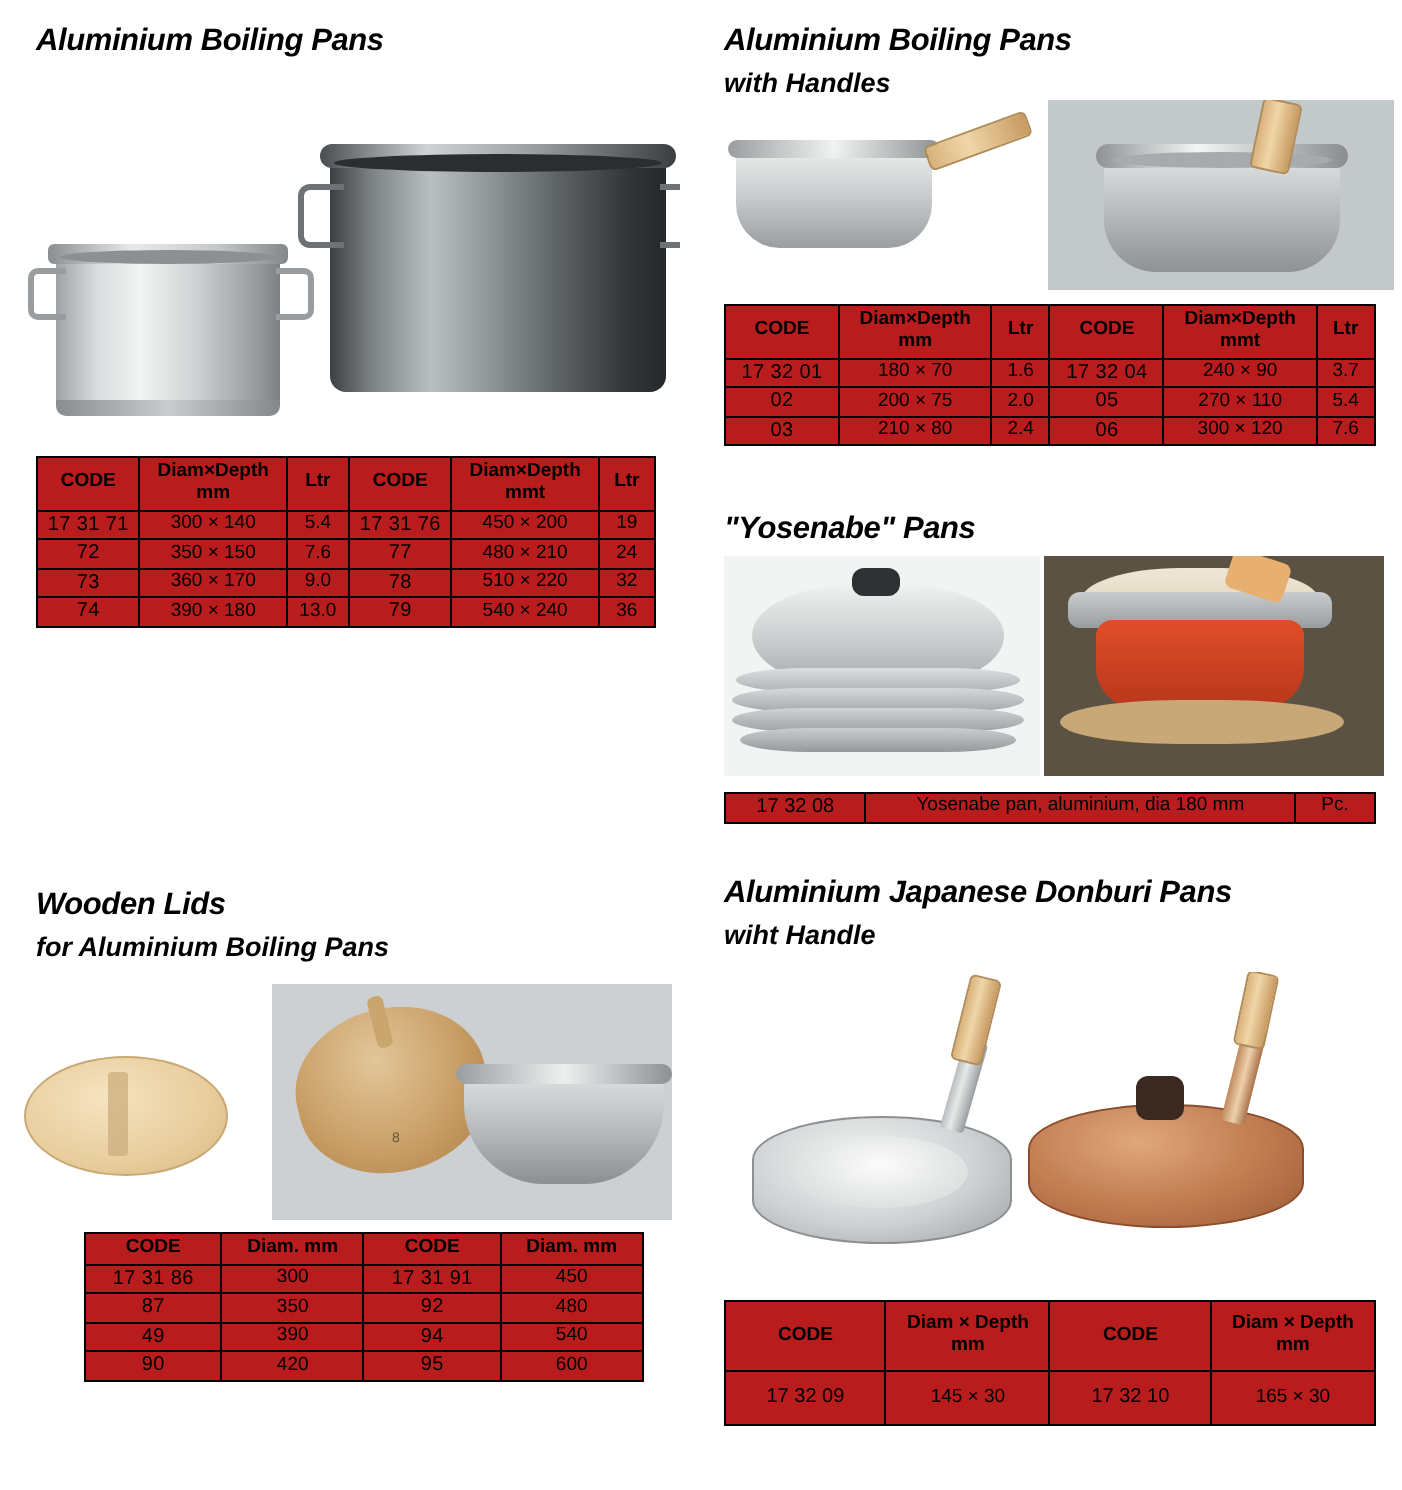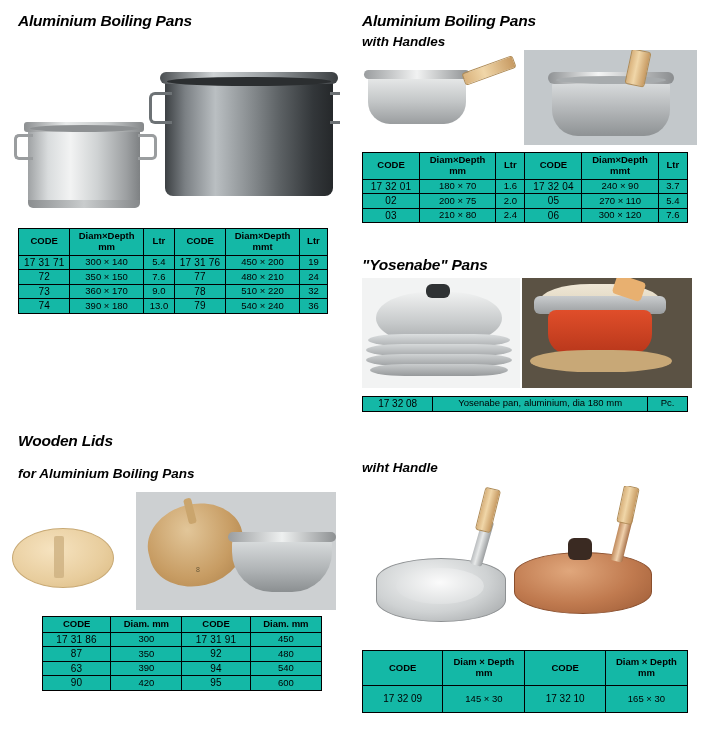--- a/index.html
+++ b/index.html
@@ -27,21 +27,21 @@
     font-size:13.5px;
     font-style:italic;
     font-weight:bold;
     margin:2px 0 0 0;
   }
 
   
   table.spec{
     border-collapse:collapse;
     font-size:9.5px;
-    background:#14b8a6;
+    background:#b91c1c;
   }
   table.spec th, table.spec td{
     border:1px solid #000;
     text-align:center;
     padding:1px 2px;
     font-weight:normal;
     line-height:1.15;
   }
   table.spec th{
     font-size:9.5px;
@@ -178,21 +178,21 @@
           <td class="code">74</td>
           <td>390 × 180</td>
           <td>13.0</td>
           <td class="code">79</td>
           <td>540 × 240</td>
           <td>36</td>
         </tr>
       </tbody>
     </table>
 
-    <h2 class="sec" style="position:absolute;left:18px;top:432px;">Wooden Lids</h2>
+    <h2 class="sec" style="position:absolute;left:18px;top:444px;">Wooden Lids</h2>
     <h3 class="sub" style="position:absolute;left:18px;top:464px;">for Aluminium Boiling Pans</h3>
 
     <div class="imgframe" style="left:6px;top:490px;width:330px;height:120px;">
       <div class="woodlid" style="left:6px;top:38px;width:100px;height:58px;"></div>
       <div style="position:absolute;left:48px;top:46px;width:10px;height:42px;background:#cdb081;border-radius:2px;opacity:.8;"></div>
 
       <div style="position:absolute;left:130px;top:2px;width:206px;height:118px;background:#cdd0d2;">
         <div style="position:absolute;left:12px;top:12px;width:96px;height:82px;background:radial-gradient(ellipse at 45% 30%,#e2c699,#c79c63 60%,#a87c45);border-radius:50%/46%;transform:rotate(-14deg);"></div>
         <div style="position:absolute;left:50px;top:6px;width:8px;height:26px;background:#caa56d;border-radius:3px;transform:rotate(-14deg);"></div>
         <div style="position:absolute;left:96px;top:44px;width:100px;height:56px;background:linear-gradient(to bottom,#dfe2e3,#b0b4b6 60%,#8b8f91);border-radius:8px 8px 40px 40px;"></div>
@@ -217,21 +217,21 @@
           <td class="code">17 31 91</td>
           <td>450</td>
         </tr>
         <tr>
           <td class="code">87</td>
           <td>350</td>
           <td class="code">92</td>
           <td>480</td>
         </tr>
         <tr>
-          <td class="code">63</td>
+          <td class="code">49</td>
           <td>390</td>
           <td class="code">94</td>
           <td>540</td>
         </tr>
         <tr>
           <td class="code">90</td>
           <td>420</td>
           <td class="code">95</td>
           <td>600</td>
         </tr>
@@ -331,20 +331,21 @@
     <table class="spec" style="position:absolute;left:10px;top:396px;width:326px;">
       <tbody>
         <tr>
           <td class="codefull" style="width:68px;">17 32 08</td>
           <td style="width:218px;">Yosenabe pan, aluminium, dia 180 mm</td>
           <td style="width:36px;">Pc.</td>
         </tr>
       </tbody>
     </table>
 
+    <h2 class="sec" style="position:absolute;left:10px;top:438px;">Aluminium Japanese Donburi Pans</h2>
     <h3 class="sub" style="position:absolute;left:10px;top:458px;">wiht Handle</h3>
 
     <div class="imgframe" style="left:10px;top:486px;width:330px;height:150px;">
       <div class="donburi" style="left:14px;top:72px;width:128px;height:62px;"></div>
       <div style="position:absolute;left:34px;top:82px;width:88px;height:36px;background:radial-gradient(ellipse at 50% 40%,#fbfbfb,#d3d6d7);border-radius:50%;"></div>
       <div class="metalhandle" style="left:114px;top:34px;width:12px;height:46px;transform:rotate(16deg);"></div>
       <div class="woodhandle" style="left:118px;top:2px;width:14px;height:42px;transform:rotate(14deg);"></div>
 
       <div class="copperlid" style="left:152px;top:66px;width:136px;height:60px;"></div>
       <div style="position:absolute;left:206px;top:52px;width:24px;height:22px;background:#3a2a22;border-radius:6px;"></div>

